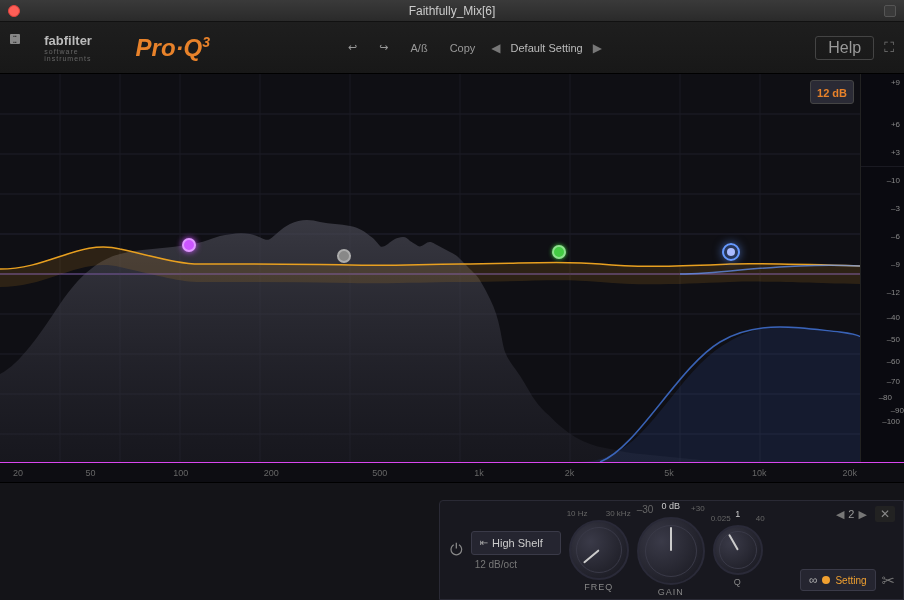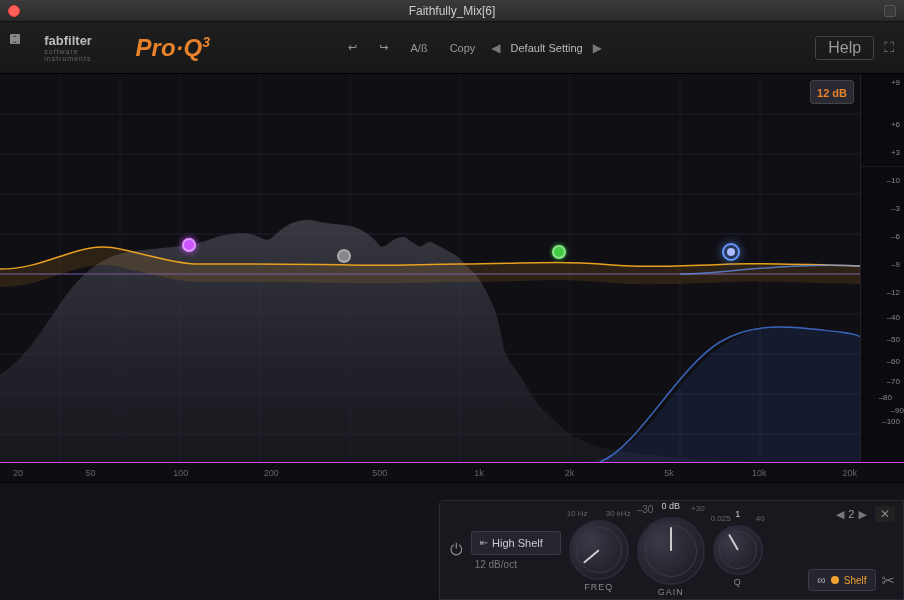--- a/index.html
+++ b/index.html
@@ -356,19 +356,19 @@
       <span style="color:#777;font-size:11px;cursor:pointer">◀</span>
       <span style="color:#999;font-size:11px">2</span>
       <span style="color:#777;font-size:11px;cursor:pointer">▶</span>
       <span style="color:#888;font-size:12px;cursor:pointer;margin-left:4px;background:#222;border-radius:2px;padding:1px 5px">✕</span>
     </div>
 
     <div style="position:absolute;right:8px;bottom:8px;display:flex;align-items:center;gap:6px">
       <div style="display:flex;align-items:center;gap:3px;background:#252530;border:1px solid #3a3a48;border-radius:3px;padding:3px 8px;cursor:pointer">
         <span style="color:#aaa;font-size:12px">∞</span>
         <span style="width:8px;height:8px;border-radius:50%;background:#f0a030;display:inline-block;margin:0 2px"></span>
-        <span style="color:#f0a030;font-size:10px">Shelf</span>
+        <span style="color:#f0a030;font-size:10px">Setting</span>
       </div>
       <span style="color:#777;font-size:16px;cursor:pointer">✂</span>
     </div>
   </div>
 
 </div>
 
 </body></html>

